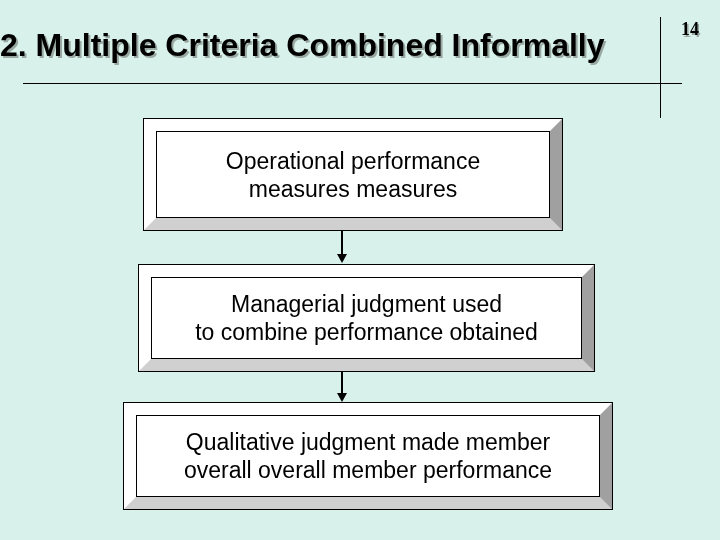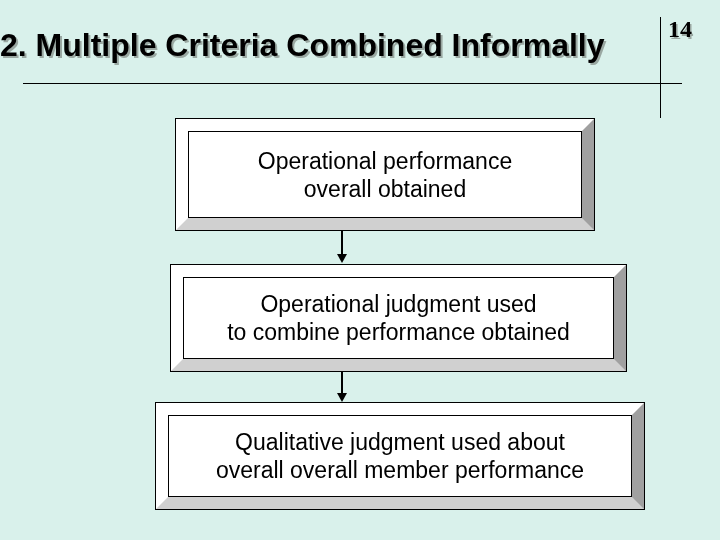--- a/index.html
+++ b/index.html
@@ -29,42 +29,41 @@
     font-weight:bold;
     font-size:32px;
     line-height:38px;
     color:var(--text);
     text-shadow:2px 2px 0 var(--title-shadow);
     white-space:nowrap;
   }
   .page-num{
     position:absolute;
     left:668px;top:16px;width:44px;
-    text-align:left;
+    text-align:center;
     font-family:"Liberation Serif", serif;
     font-weight:bold;
-    font-size:24px;
+    font-size:18px;
     line-height:26px;
     text-shadow:1.5px 1.5px 0 var(--title-shadow);
   }
   .hline{
     position:absolute;
     left:23px;top:83px;width:659px;height:0;
     border-top:1.5px solid var(--border);
   }
   .vline{
     position:absolute;
     left:660px;top:17px;width:0;height:101px;
     border-left:1.5px solid var(--border);
   }
   .box3d{
     position:absolute;
     border:1.5px solid var(--border);
     box-sizing:border-box;
-    margin-left:32px;
   }
   .bevel{
     width:100%;height:100%;
     box-sizing:border-box;
     border-style:solid;
     border-width:12px;
     border-color:var(--bevel-hi) var(--bevel-right) var(--bevel-bottom) var(--bevel-hi);
   }
   .inner{
     width:100%;height:100%;
@@ -105,46 +104,46 @@
 
   <div class="title">2. Multiple Criteria Combined Informally</div>
   <div class="page-num">14</div>
   <div class="hline"></div>
   <div class="vline"></div>
 
   <div class="box3d" style="left:143px;top:118px;width:420px;height:113px">
     <div class="bevel">
       <div class="inner">
         <span>Operational performance</span>
-        <span>overall obtained</span>
+        <span>measures measures</span>
       </div>
     </div>
   </div>
 
   <div class="arrow" style="left:336px;top:231px;height:32px">
     <div class="shaft"></div>
     <div class="head"></div>
   </div>
 
   <div class="box3d" style="left:138px;top:264px;width:457px;height:108px">
     <div class="bevel">
       <div class="inner">
-        <span>Operational judgment used</span>
+        <span>Managerial judgment used</span>
         <span>to combine performance obtained</span>
       </div>
     </div>
   </div>
 
   <div class="arrow" style="left:336px;top:372px;height:30px">
     <div class="shaft"></div>
     <div class="head"></div>
   </div>
 
   <div class="box3d" style="left:123px;top:402px;width:490px;height:108px">
     <div class="bevel">
       <div class="inner">
-        <span>Qualitative judgment used about</span>
+        <span>Qualitative judgment made member</span>
         <span>overall overall member performance</span>
       </div>
     </div>
   </div>
 
 </div>
 
 </body></html>

